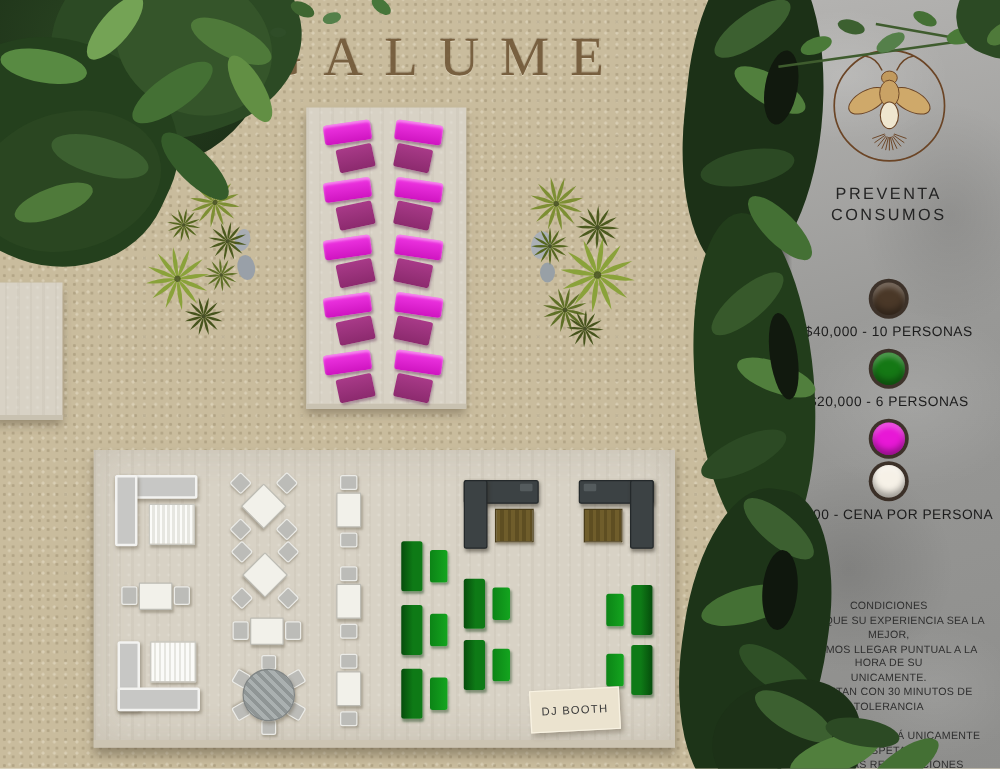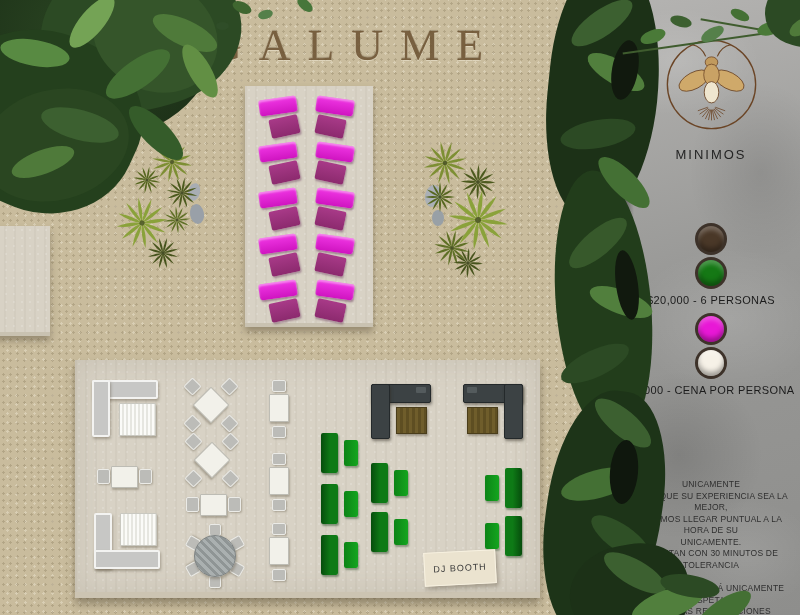--- a/index.html
+++ b/index.html
@@ -333,42 +333,44 @@
         <line x1="50" y1="76" x2="50" y2="87"></line>
       <line x1="50.8" y1="75.9" x2="53.1" y2="86.7"></line>
         <line x1="51.7" y1="75.6" x2="56.3" y2="85.6"></line>
       <line x1="52.6" y1="75.1" x2="59.6" y2="83.6"></line>
         <line x1="53.3" y1="74.3" x2="62.3" y2="80.6"></line>
       <line x1="53.8" y1="73.4" x2="64.1" y2="77.1"></line>
     </g>
   </svg>
 
   <div class="sb-heading">
-    <div>MINIMOS</div>
+    <div>PREVENTA</div>
+    <div>CONSUMOS</div>
   </div>
 
   <div class="legend">
     <div>
       <div class="dot" style="background-color: rgb(74, 56, 40);"></div>
+      <div class="legend-label">$40,000 - 10 PERSONAS</div>
     </div>
     <div>
       <div class="dot" style="background-color: rgb(21, 120, 21);"></div>
       <div class="legend-label">$20,000 - 6 PERSONAS</div>
     </div>
     <div>
       <div class="dot" style="background-color: rgb(232, 24, 214);"></div>
     </div>
     <div>
       <div class="dot" style="background-color: rgb(246, 241, 231);"></div>
       <div class="legend-label">$3,000 - CENA POR PERSONA</div>
     </div>
   </div>
 
   <div class="conditions">
-    <div>UNICAMENTE</div>
+    <div>CONDICIONES</div>
     <div>PARA QUE SU EXPERIENCIA SEA LA MEJOR,</div>
     <div>PEDIMOS LLEGAR PUNTUAL A LA HORA DE SU</div>
     <div>UNICAMENTE.</div>
     <div>CUENTAN CON 30 MINUTOS DE TOLERANCIA</div>
     <div class="gap"></div>
     <div>LA PREVENTA SERÁ UNICAMENTE RESPETADA</div>
     <div>PARA LAS RESERVACIONES PREPAGADAS.</div>
 
   </div>
 

